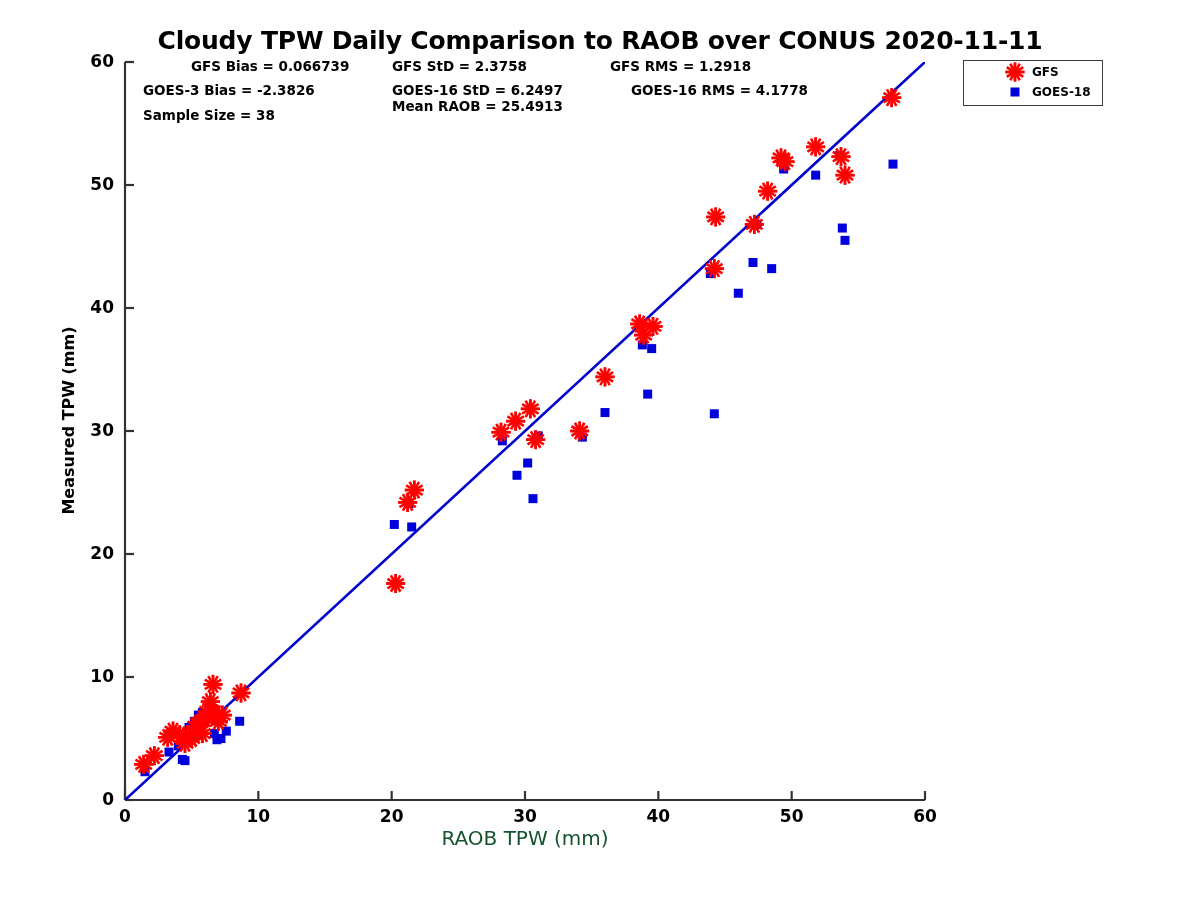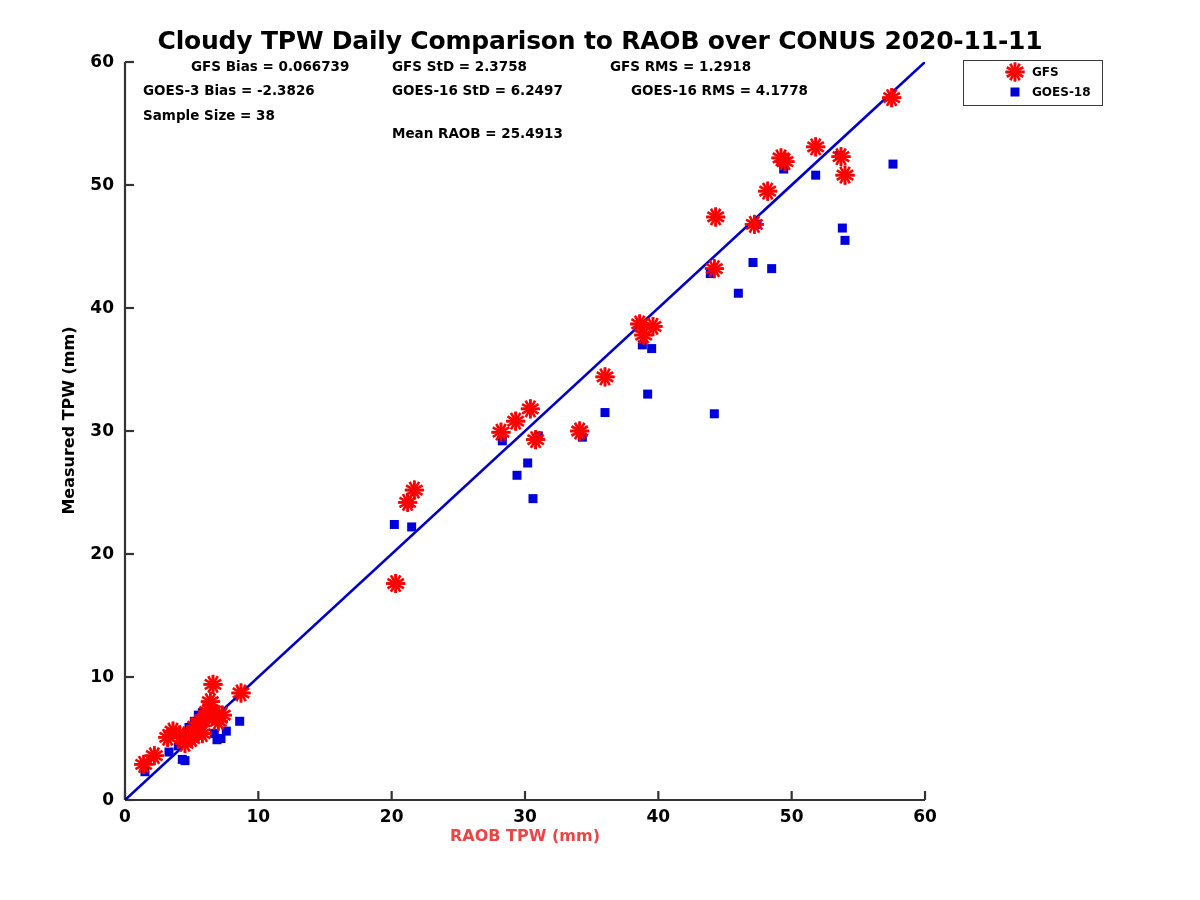--- a/index.html
+++ b/index.html
@@ -37,23 +37,23 @@
     font-weight: bold;
     color: #000000;
     white-space: nowrap;
   }
   .axis-label-x {
     position: absolute;
     left: 125px;
     top: 826px;
     width: 800px;
     text-align: center;
-    font-size: 16px;
-    font-weight: bold;
-    color: #ef4444;
+    font-size: 20px;
+    font-weight: normal;
+    color: #14532d;
   }
   .axis-label-y {
     position: absolute;
     left: -62px;
     top: 411px;
     width: 260px;
     text-align: center;
     font-size: 16px;
     font-weight: bold;
     color: #000000;
@@ -111,21 +111,21 @@
   <div class="chart-title">Cloudy TPW Daily Comparison to RAOB over CONUS 2020-11-11</div>
 
   <div id="stats-layer">
       <div class="stat" style="left: 143px; top: 58px; margin-left: 48px;">GFS Bias = 0.066739</div>
       <div class="stat" style="left: 392px; top: 58px;">GFS StD = 2.3758</div>
       <div class="stat" style="left: 610px; top: 58px;">GFS RMS = 1.2918</div>
       <div class="stat" style="left: 143px; top: 82px;">GOES-3 Bias = -2.3826</div>
       <div class="stat" style="left: 392px; top: 82px;">GOES-16 StD = 6.2497</div>
       <div class="stat" style="left: 610px; top: 82px; margin-left: 21px;">GOES-16 RMS = 4.1778</div>
       <div class="stat" style="left: 143px; top: 107px;">Sample Size = 38</div>
-      <div class="stat" style="left: 392px; top: 125px;">Mean RAOB = 25.4913</div>
+      <div class="stat" style="left: 392px; top: 98px;">Mean RAOB = 25.4913</div>
     </div>
 
   <svg id="plot" width="1200" height="900" style="position:absolute; left:0; top:0;">
     <g id="axes-group">
         <line x1="125" y1="62" x2="125" y2="800" stroke="#333333" stroke-width="2.2"></line>
         <line x1="125" y1="800" x2="925" y2="800" stroke="#333333" stroke-width="2.2"></line>
         <line x1="125" y1="800" x2="125" y2="791" stroke="#333333" stroke-width="2.2"></line>
         <line x1="258.3333333333333" y1="800" x2="258.3333333333333" y2="791" stroke="#333333" stroke-width="2.2"></line>
         <line x1="391.66666666666663" y1="800" x2="391.66666666666663" y2="791" stroke="#333333" stroke-width="2.2"></line>
         <line x1="525" y1="800" x2="525" y2="791" stroke="#333333" stroke-width="2.2"></line>

